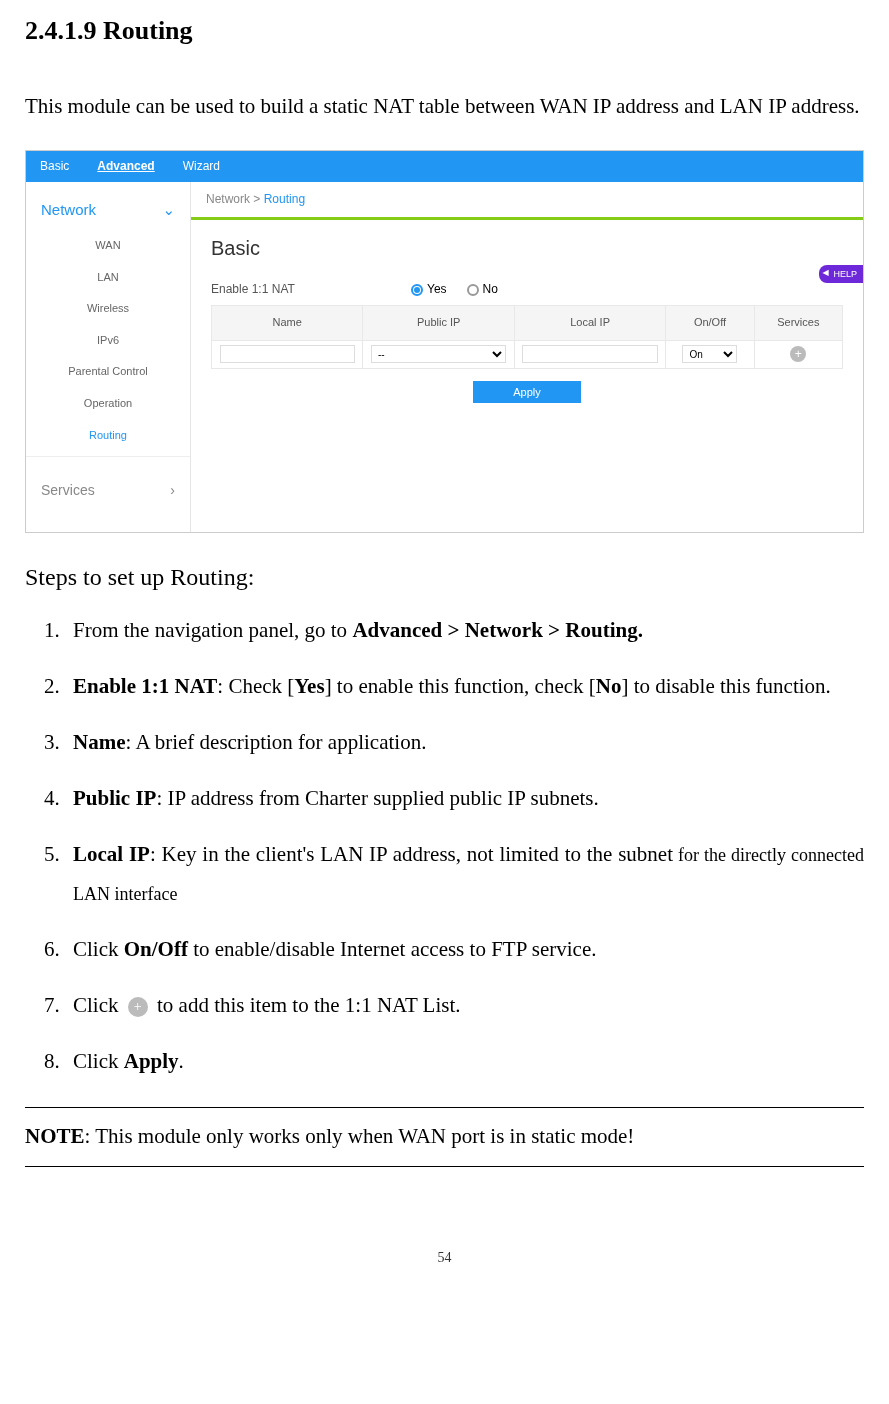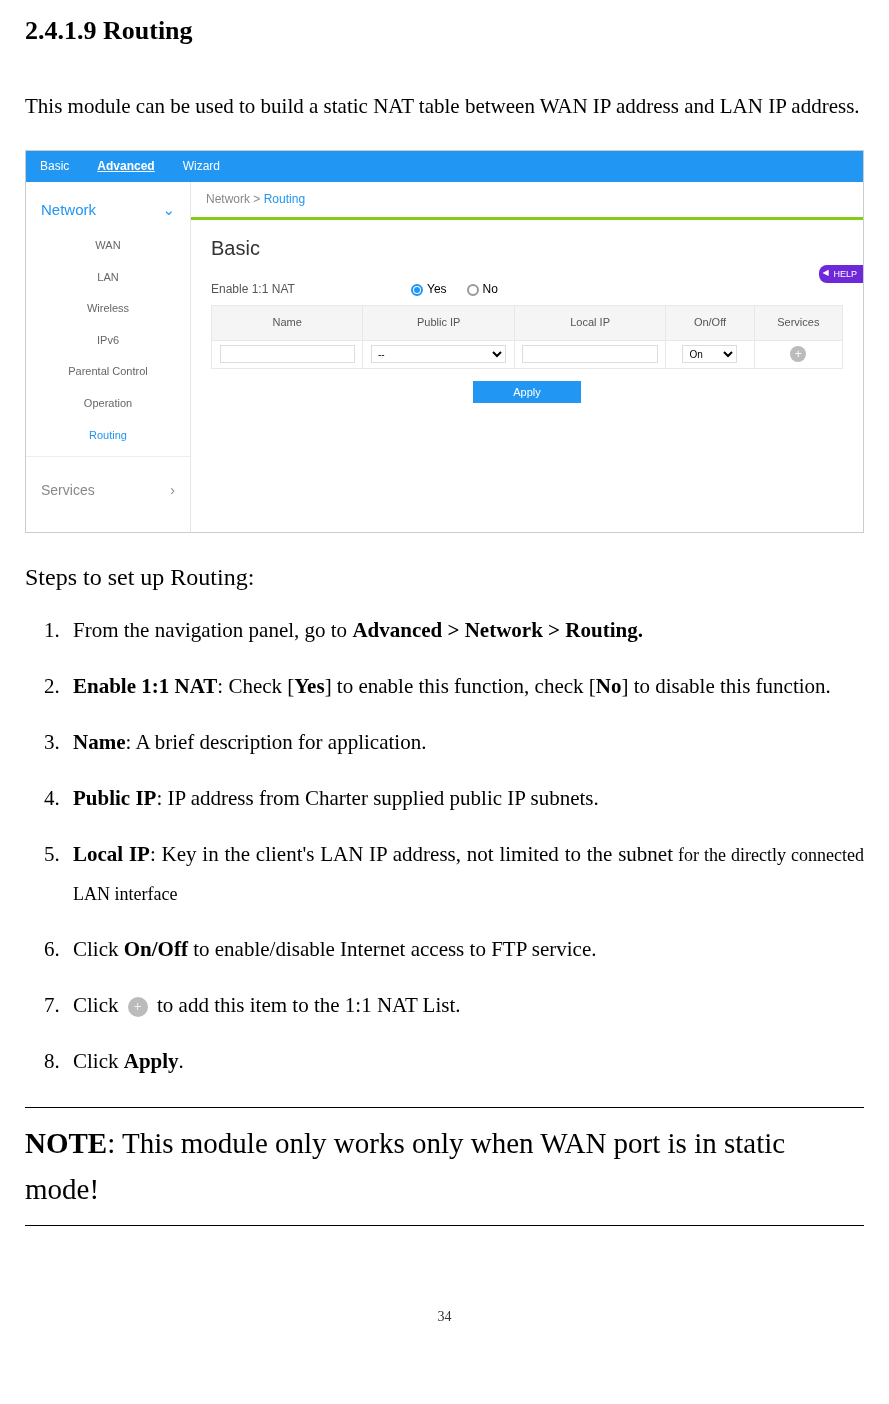--- a/index.html
+++ b/index.html
@@ -241,21 +241,21 @@
       font-size: 14px;
       vertical-align: middle;
       line-height: 1;
       margin: 0 4px;
     }
     .note-box {
       border-top: 1px solid #000;
       border-bottom: 1px solid #000;
       padding: 12px 0;
       margin: 25px 0;
-      font-size: 29px;
+      font-size: 21px;
     }
     .page-num {
       text-align: center;
       font-size: 14px;
       margin-top: 80px;
       color: #333;
     }
     b { font-weight: bold; }
   </style>
 </head>
@@ -359,13 +359,13 @@
   </li>
   <li>
     <span>Click </span><b>Apply</b><span>.</span>
   </li>
 </ol>
 
 <div class="note-box">
   <b>NOTE</b><span>: This module only works only when WAN port is in static mode!</span>
 </div>
 
-<div class="page-num">34</div>
+<div class="page-num">54</div>
 
 </body></html>

